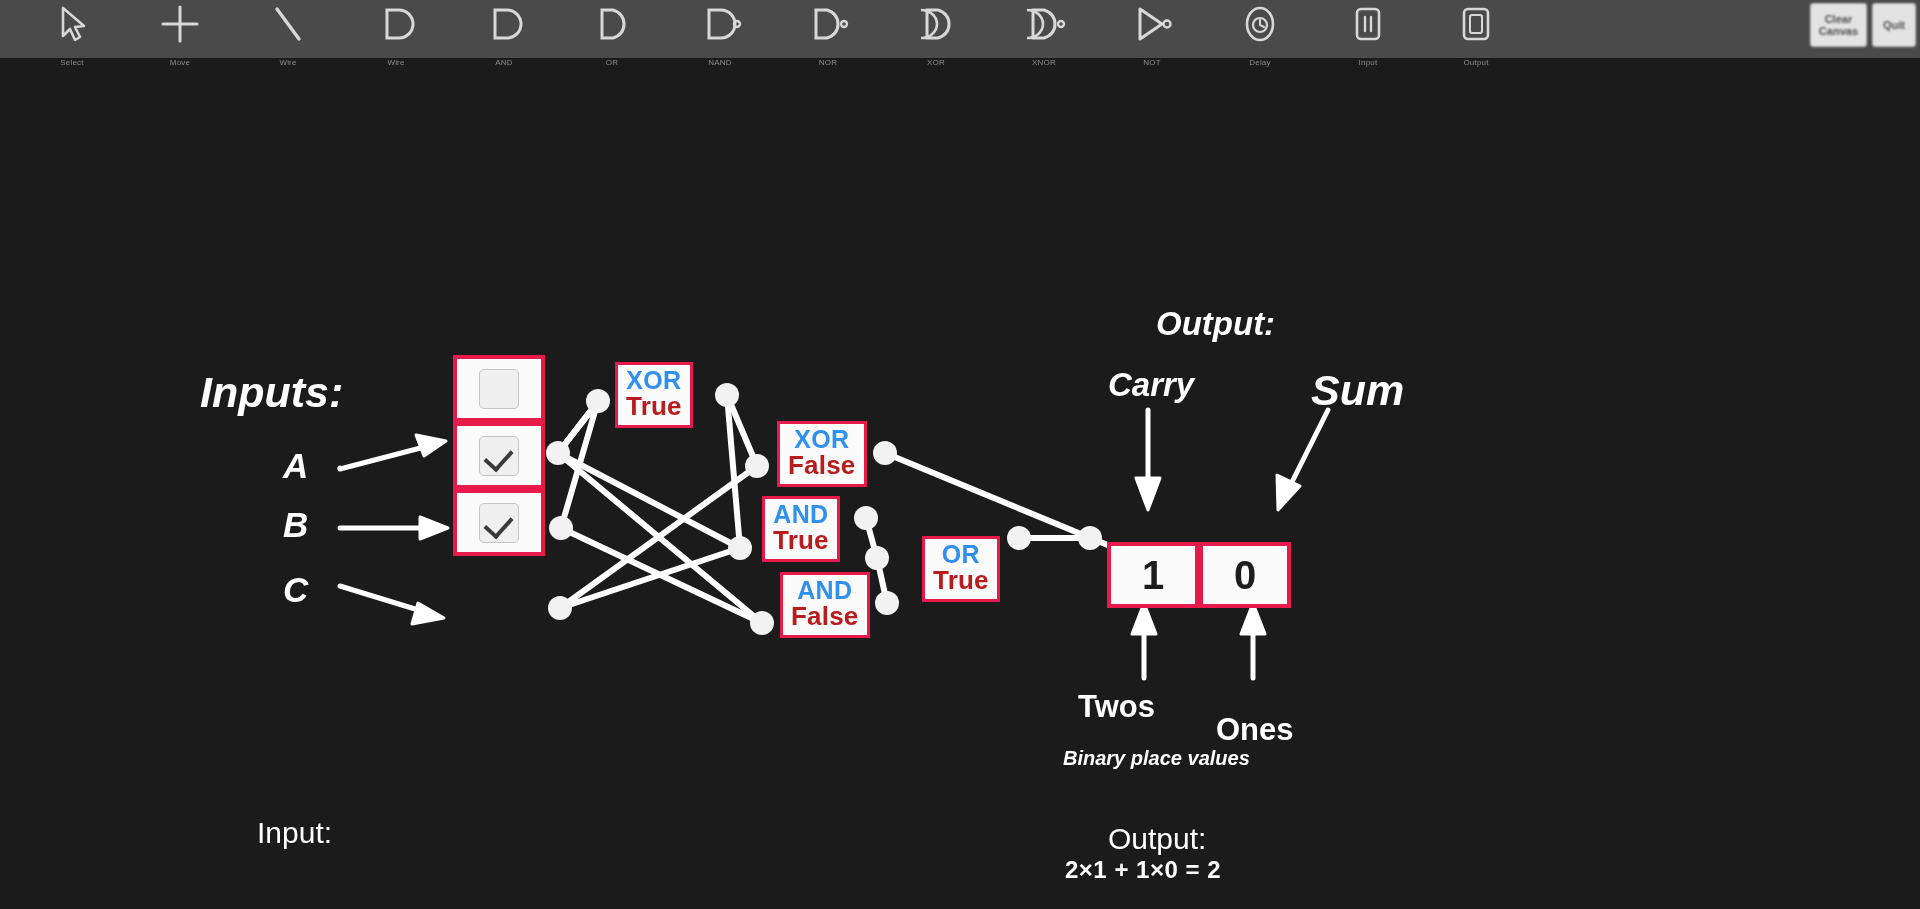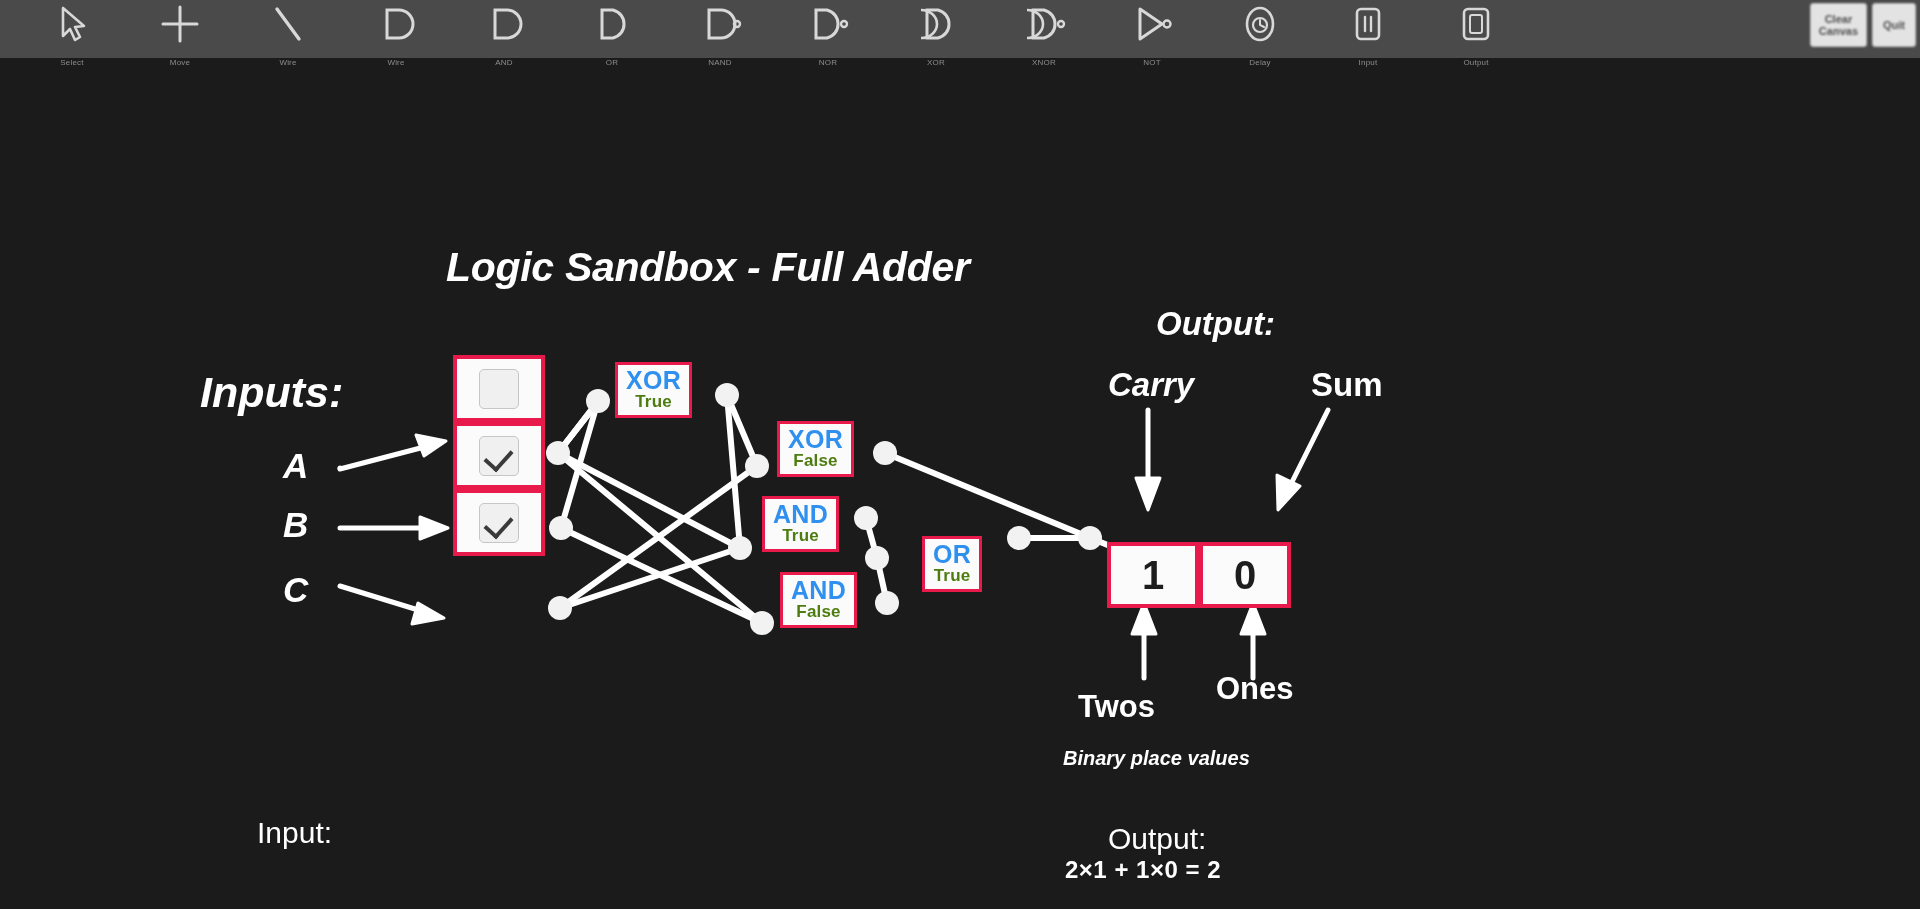--- a/index.html
+++ b/index.html
@@ -57,29 +57,29 @@
   .ann { position: absolute; color: #ffffff; white-space: nowrap; }
 
   #title {
     left: 446px; top: 186px;
     font-size: 41px; font-weight: bold; font-style: italic;
     letter-spacing: -.3px;
   }
   #inputs-label { left: 200px; top: 310px; font-size: 43px; font-weight: bold; font-style: italic; }
   #outputs-label { left: 1156px; top: 247px; font-size: 33px; font-weight: bold; font-style: italic; }
   #carry-label { left: 1108px; top: 308px; font-size: 33px; font-weight: bold; font-style: italic; }
-  #sum-label { left: 1311px; top: 308px; font-size: 33px; font-weight: bold; }
+  #sum-label { left: 1311px; top: 308px; font-size: 43px; font-weight: bold; font-style: italic; }
 
   .abc { font-size: 35px; font-weight: bold; font-style: italic; }
   #lbl-a { left: 283px; top: 388px; }
   #lbl-b { left: 283px; top: 447px; }
   #lbl-c { left: 283px; top: 512px; }
 
   #twos-label { left: 1078px; top: 631px; font-size: 31px; font-weight: bold; }
-  #ones-label { left: 1216px; top: 613px; font-size: 31px; font-weight: bold; }
+  #ones-label { left: 1216px; top: 654px; font-size: 31px; font-weight: bold; }
   #place-note { left: 1063px; top: 689px; font-size: 20px; font-weight: bold; font-style: italic; }
 
   .eq-title { font-size: 30px; font-weight: normal; margin-left: 43px; }
   .eq-body  { font-size: 24px; font-weight: bold; letter-spacing: .5px; }
   #in-eq-title  { left: 214px; top: 758px; }
   #in-eq-body   { left: 214px; top: 792px; }
   #out-eq-title { left: 1065px; top: 764px; }
   #out-eq-body  { left: 1065px; top: 798px; }
 
   
@@ -112,21 +112,21 @@
   .gate {
     position: absolute;
     background: #fbfbfb;
     border: 3px solid #e8194b;
     padding: 2px 8px 4px 8px;
     text-align: center;
     line-height: 1.05;
     cursor: pointer;
   }
   .gate .gtype { font-size: 25px; font-weight: bold; color: #2f90ef; letter-spacing: .3px; }
-  .gate .gval  { font-size: 17px; font-weight: bold; color: #4d7c0f; letter-spacing: .2px; }
+  .gate .gval  { font-size: 26px; font-weight: bold; color: #b91c1c; letter-spacing: .2px; }
 
   
   #output-display { position: absolute; left: 1107px; top: 484px; display: flex; }
   .out-digit {
     width: 92px; height: 66px;
     background: #fbfbfb;
     border: 4px solid #e8194b;
     display: flex; align-items: center; justify-content: center;
     font-size: 40px; font-weight: bold; color: #1d1d1d;
   }
@@ -340,21 +340,20 @@
           <polygon points="1144,545 1132,576 1156,576" stroke-width="3"></polygon>
         </g>
 
         <g>
           <line x1="1253" y1="620" x2="1253" y2="560"></line>
           <polygon points="1253,545 1241,576 1265,576" stroke-width="3"></polygon>
         </g>
       </g>
     </svg>
 
-    <div class="ann" id="title">Logic Sandbox - Full Adder</div>
     <div class="ann" id="inputs-label">Inputs:</div>
     <div class="ann" id="outputs-label">Output:</div>
     <div class="ann" id="carry-label">Carry</div>
     <div class="ann" id="sum-label">Sum</div>
 
     <div class="ann abc" id="lbl-a">A</div>
     <div class="ann abc" id="lbl-b">B</div>
     <div class="ann abc" id="lbl-c">C</div>
 
     <div class="ann" id="twos-label">Twos</div>

